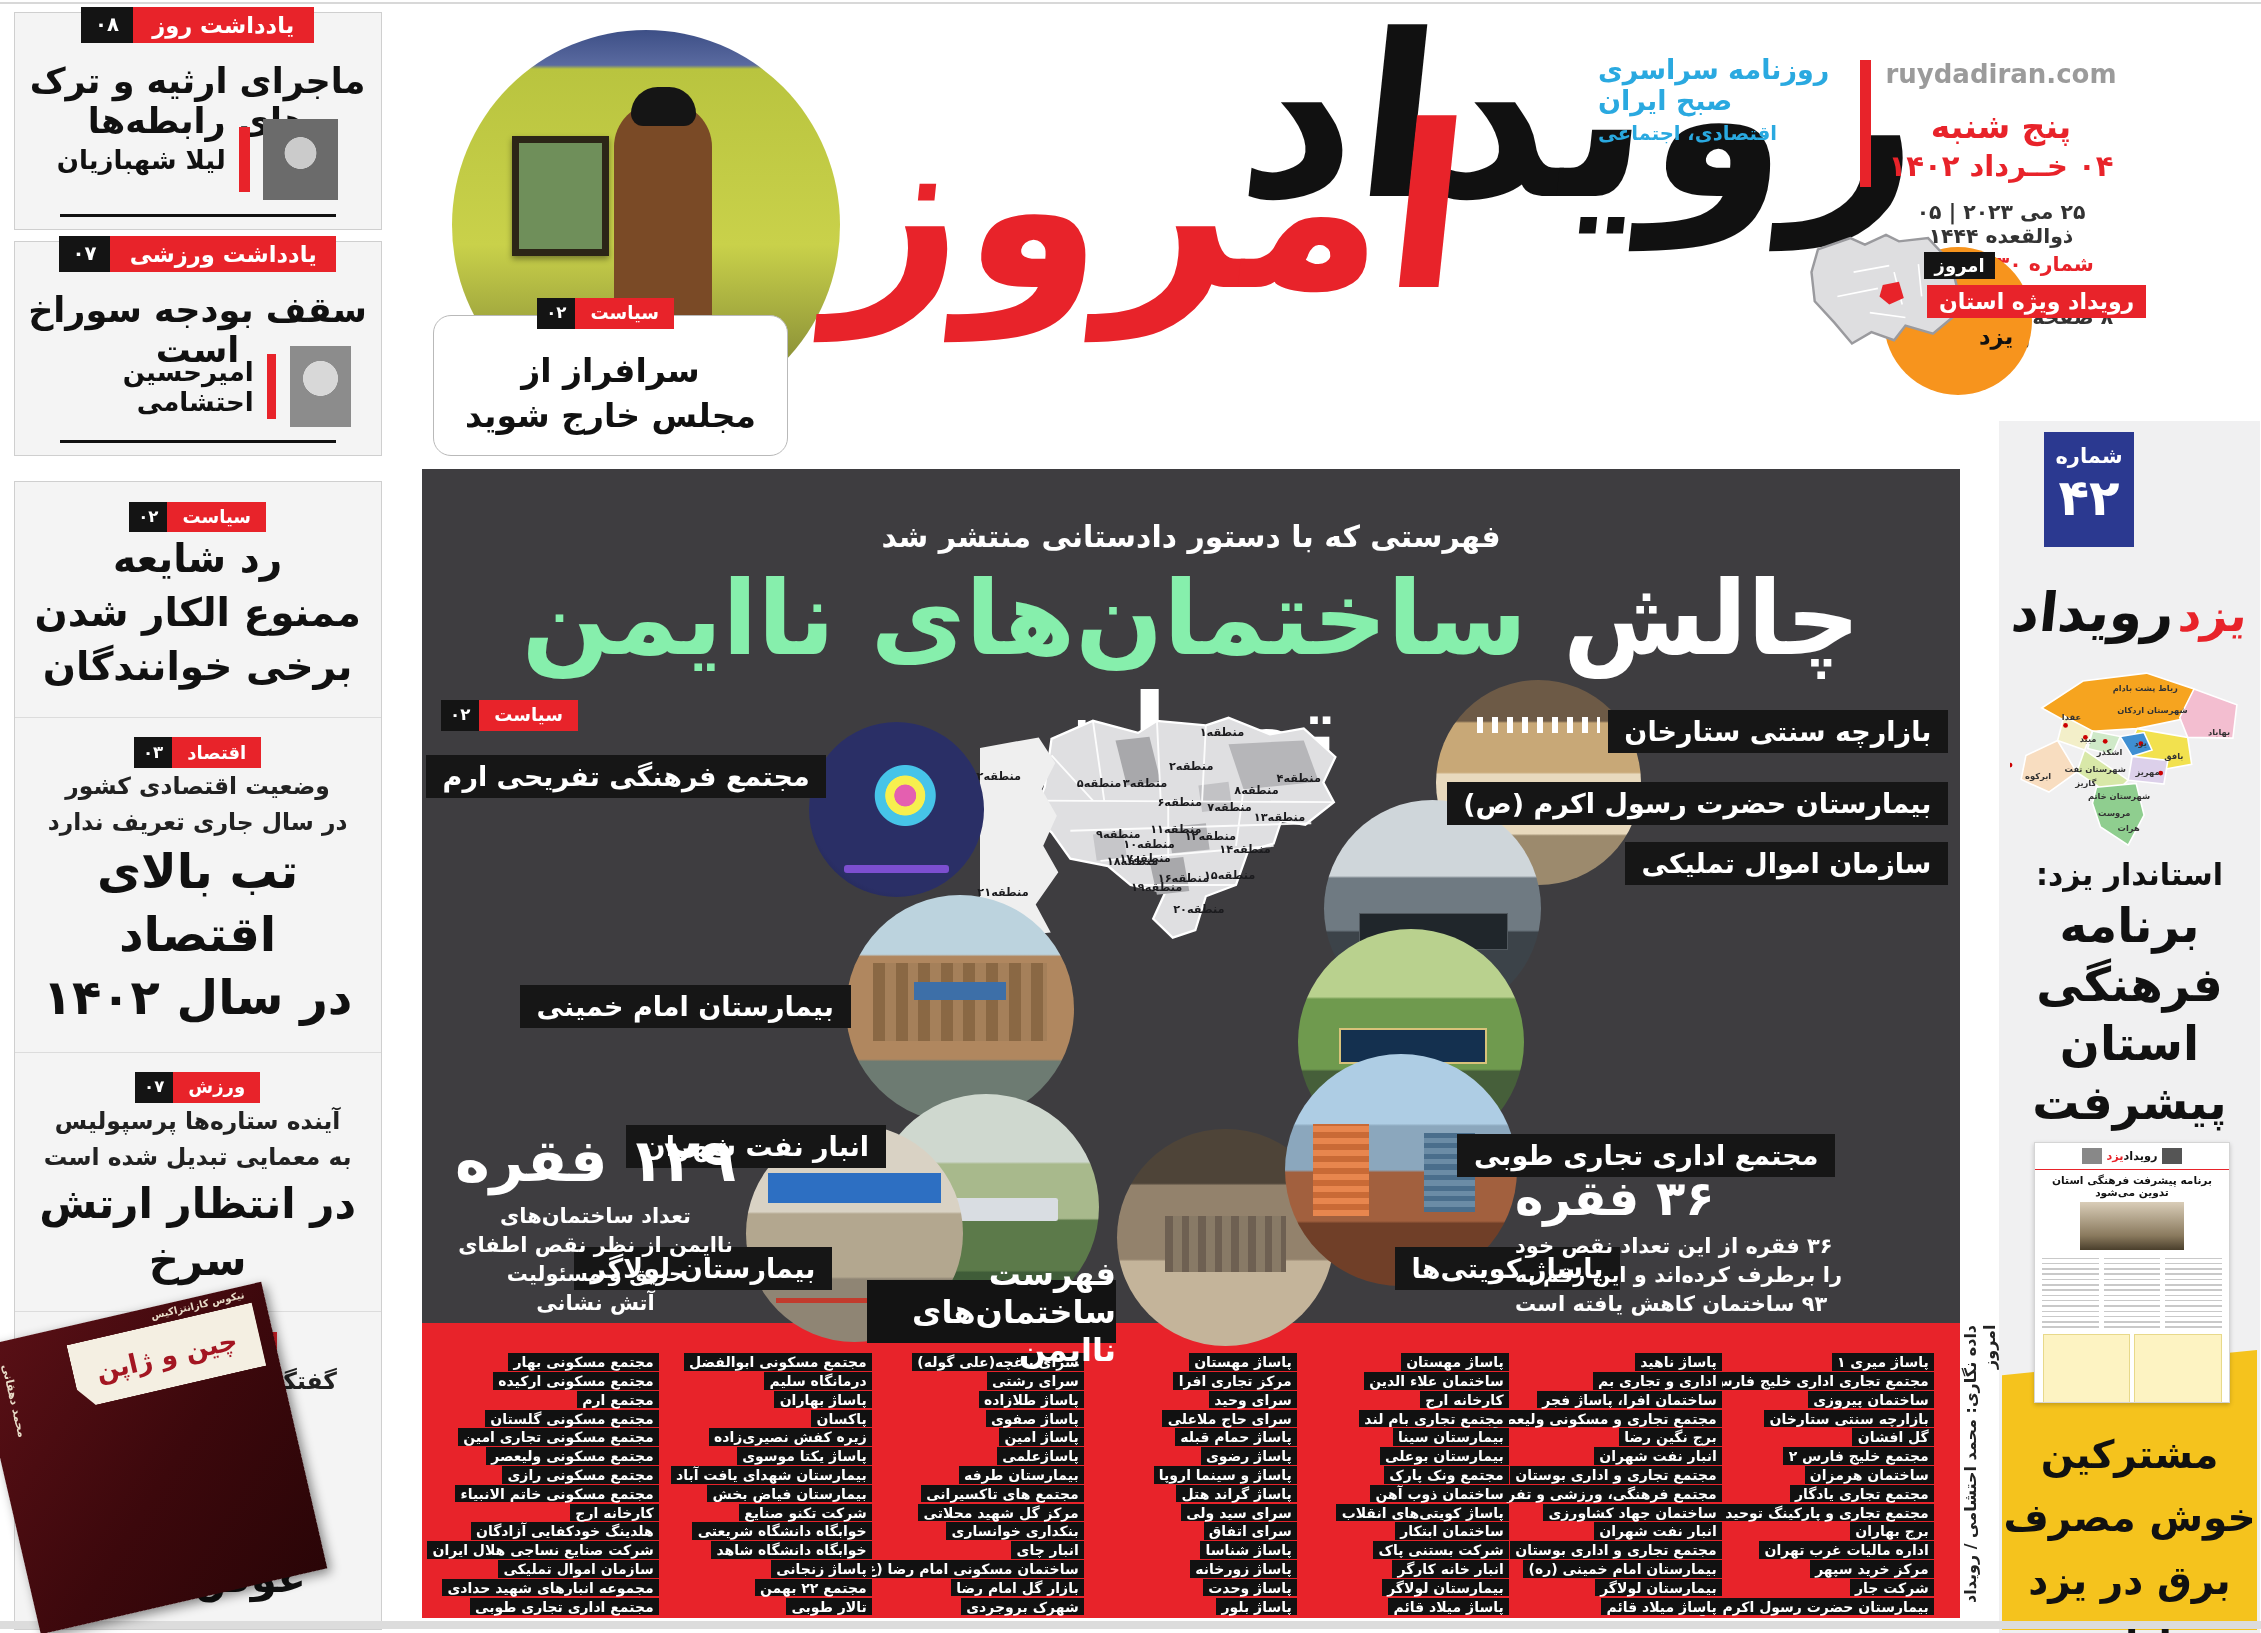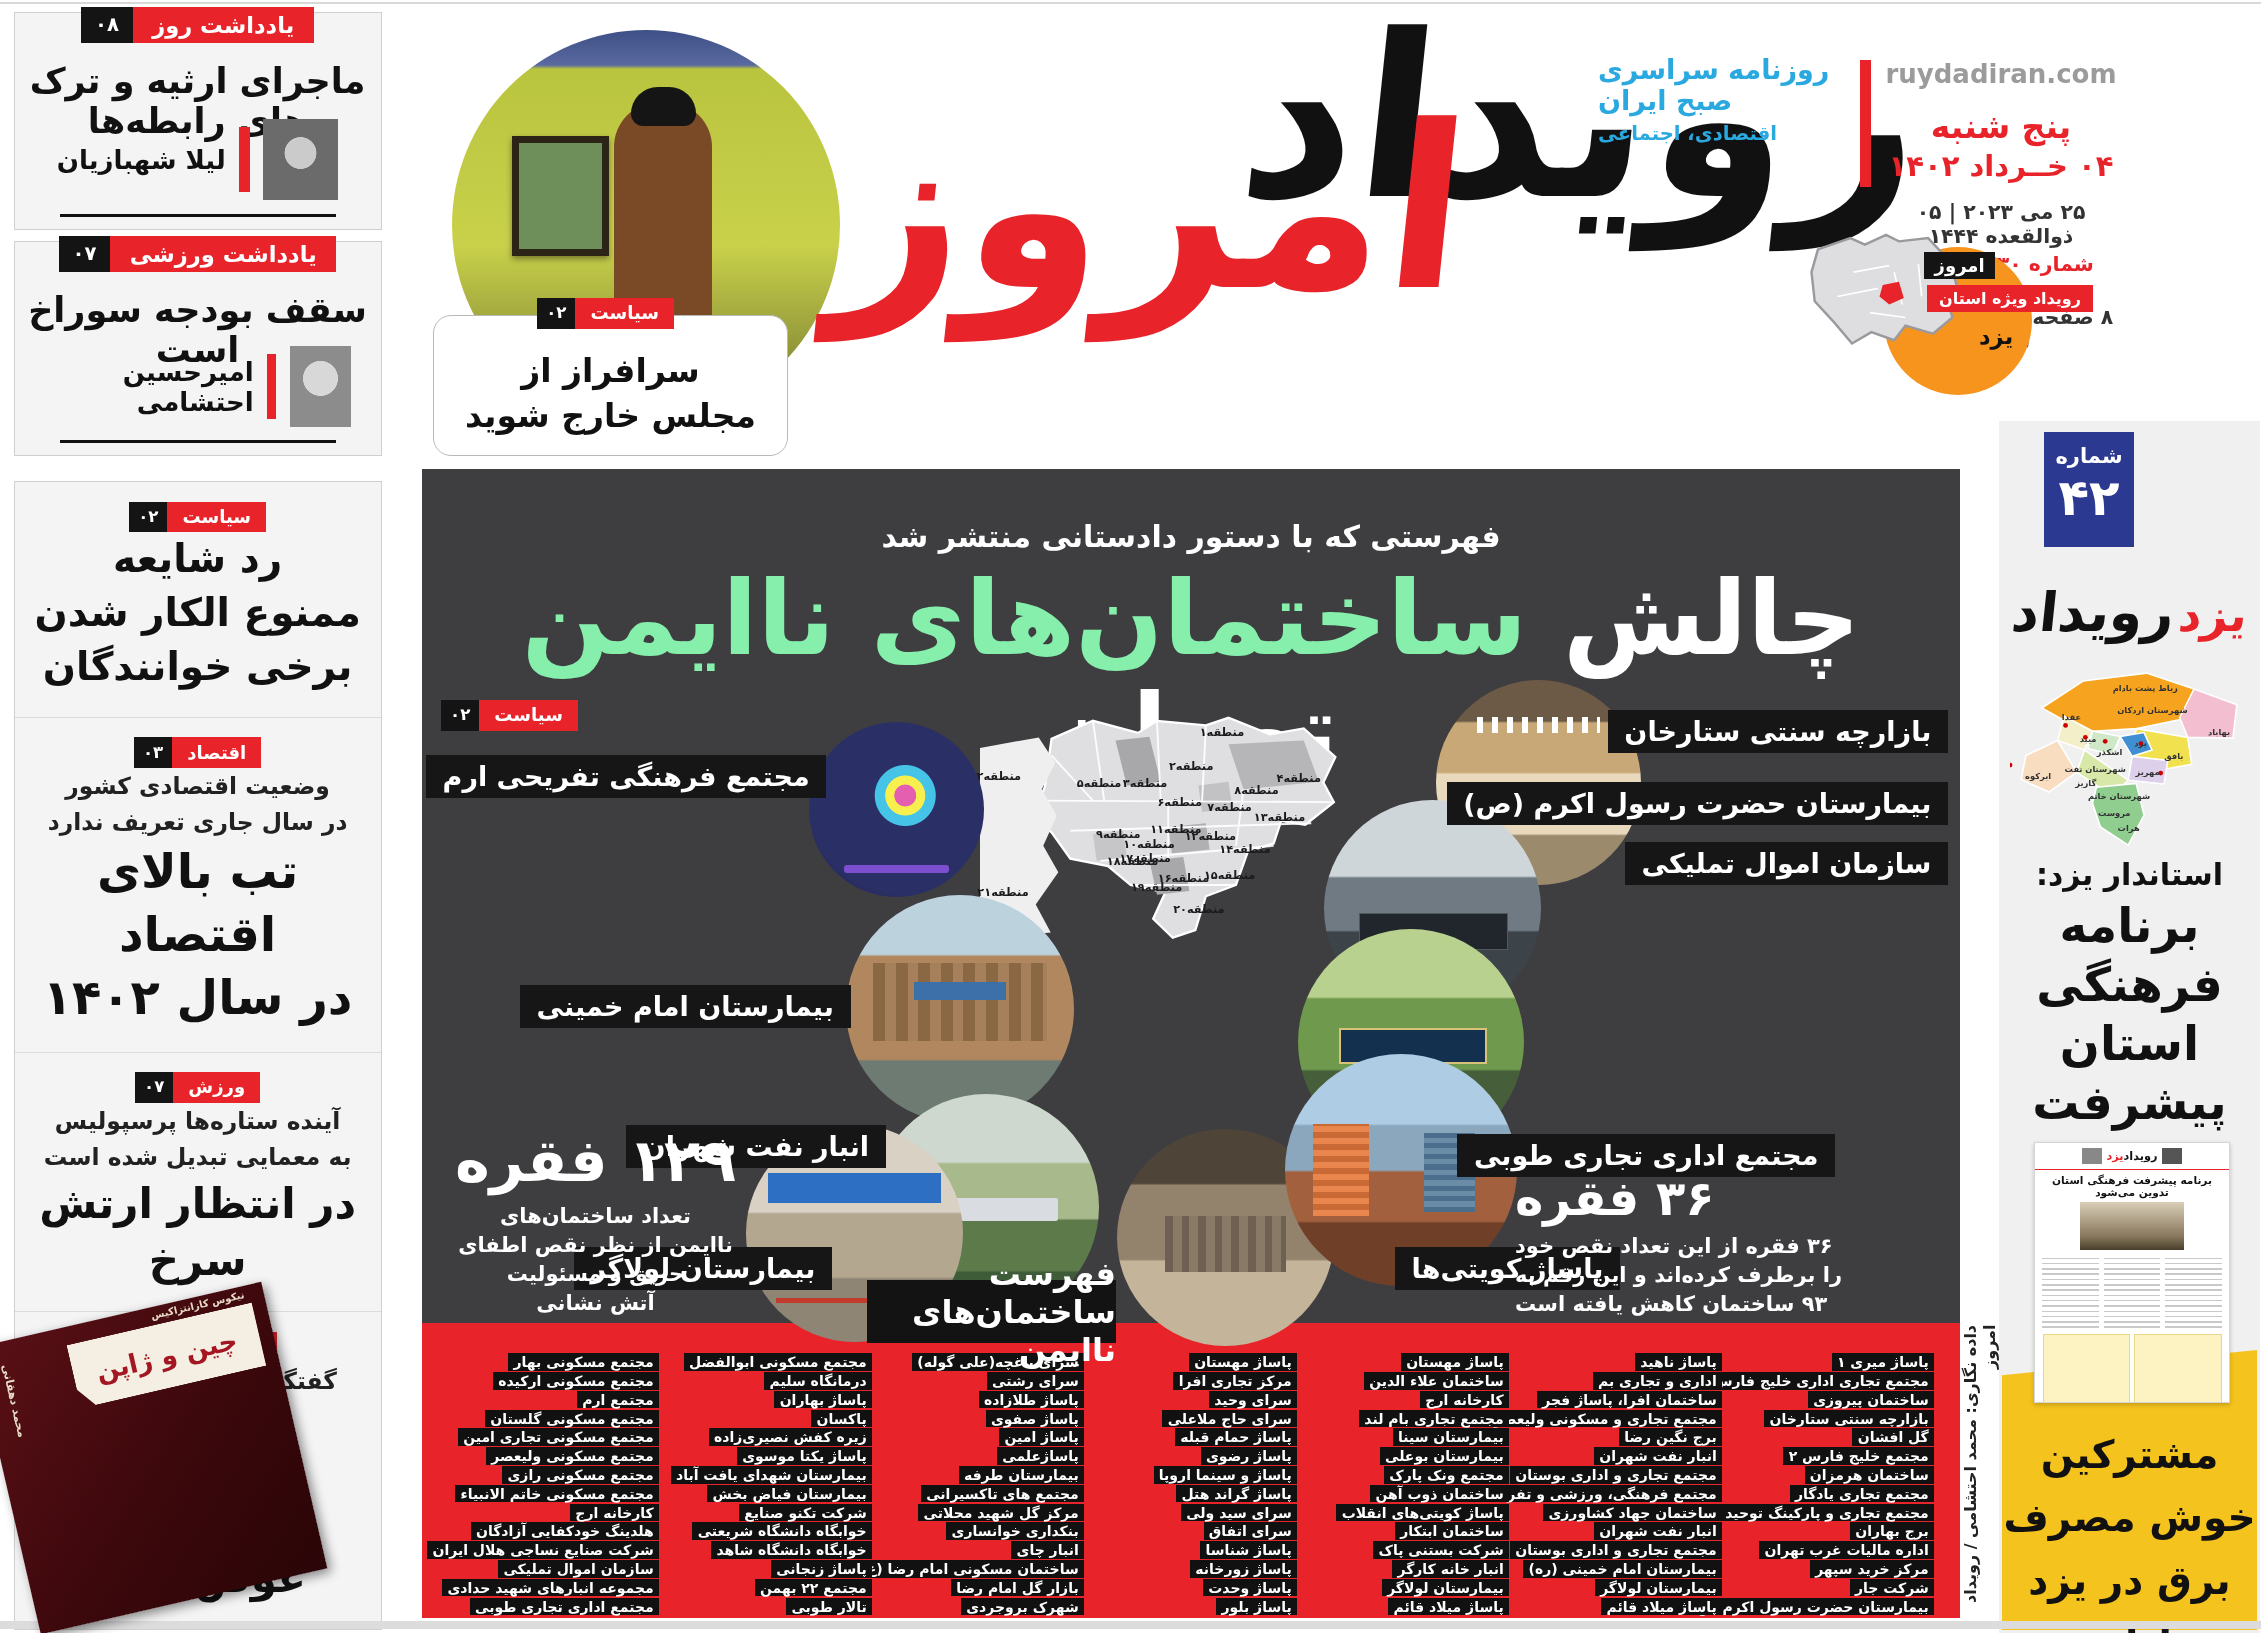--- a/index.html
+++ b/index.html
@@ -192,21 +192,21 @@
   <div style="margin-top:4.5px;"><span class="red-t" style="font-size:20.4px;">شماره ۱۶۳۰ /</span> <span style="color:#2aa9e0;font-size:20.4px;font-weight:800;">سال ششم</span></div>
   <div class="info-sm" style="margin-top:4.5px;">۸ صفحه / قیمت: ۵۰۰۰ تومان</div>
 </div>
 <div class="abs" style="left:1884px;top:247px;width:148px;height:148px;border-radius:50%;background:#f7941d;"></div>
 <svg class="abs" style="left:1805px;top:223px;z-index:2;" width="162" height="155" viewBox="0 0 100 95">
   <path d="M8,16 L28,9 L37,13 L50,7 L58,11 L76,9 L90,24 L94,40 L87,45 L91,58 L79,68 L62,63 L55,72 L41,67 L29,74 L18,61 L6,48 L4,30 Z" fill="#dedee0" stroke="#9a9a9e" stroke-width="1.5"></path>
   <path d="M30,30 L52,26 M20,45 L45,40 M55,30 L60,50 M70,25 L72,45 M40,55 L62,58" stroke="#fff" stroke-width="1" fill="none"></path>
   <path d="M48,38 L58,36 L61,46 L52,50 L46,45 Z" fill="#e8232a"></path>
 </svg>
 <div class="abs" style="left:1924px;top:252px;background:#141414;color:#fff;font-size:18px;font-weight:bold;padding:3px 10.6px;z-index:3;">امروز</div>
-<div class="abs" style="left:1927px;top:285px;background:#e8232a;color:#fff;font-size:16px;font-weight:bold;padding:3.8px 12px;z-index:3;">رویداد ویژه استان</div>
+<div class="abs" style="left:1927px;top:285px;background:#e8232a;color:#fff;font-size:22px;font-weight:bold;padding:3.8px 12px;z-index:3;">رویداد ویژه استان</div>
 <div class="abs" style="left:1979px;top:323px;font-size:22.6px;font-weight:800;color:#111;z-index:3;">یزد</div>
 
 <div class="abs rail">
   <div class="bluebox">
     <div style="font-size:21px;font-weight:bold;margin-top:12px;">شماره</div>
     <div style="font-size:50px;font-weight:800;line-height:60px;">۴۲</div>
   </div>
   <div class="abs" style="left:0;right:0;top:160px;text-align:center;">
     <span style="color:#e8232a;font-size:45px;font-weight:800;transform:skewX(-6deg);display:inline-block;">یزد</span>
     <span style="color:#111;font-size:54px;font-weight:800;transform:skewX(-6deg);display:inline-block;">رویداد</span>

